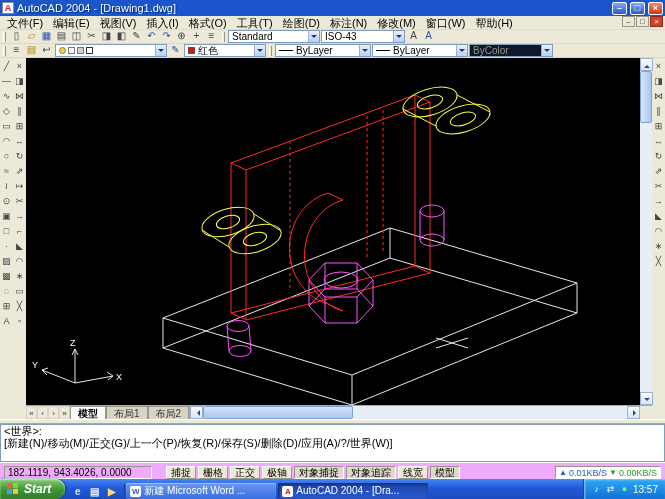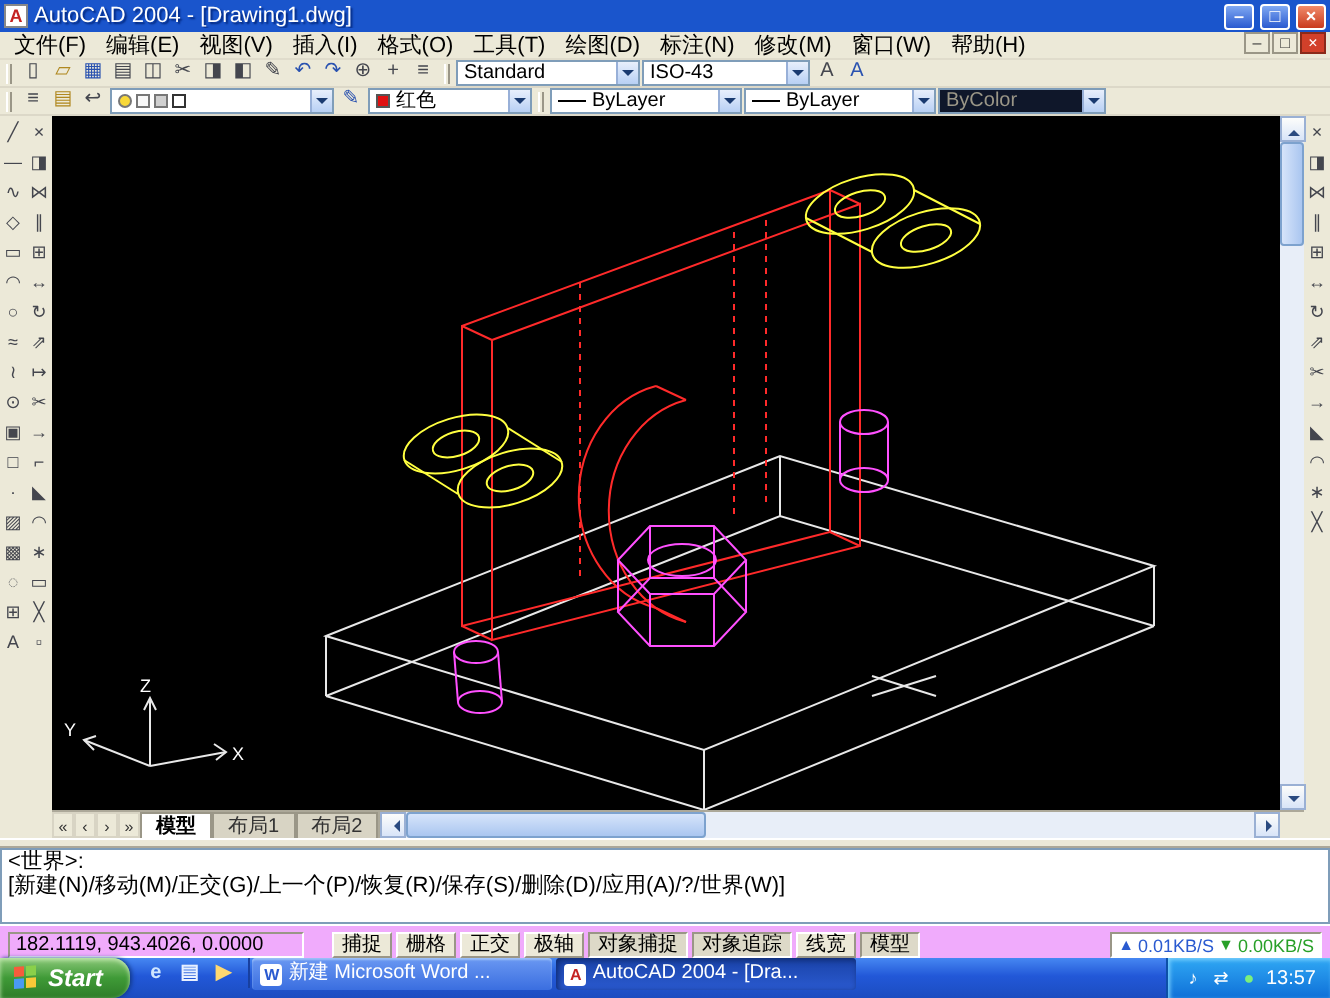--- a/index.html
+++ b/index.html
@@ -66,21 +66,21 @@
 
 .statusbar{height:17px;background:#f0abfc;display:flex;align-items:flex-end;gap:14px;padding:0 4px;border-top:1px solid #fff;flex:none}
 .coords{width:148px;height:13px;border:1px solid;border-color:#9a9687 #fff #fff #9a9687;font-size:10px;line-height:11px;padding:0 3px;color:#000;white-space:nowrap;overflow:hidden;flex:none}
 .sb-buttons{display:flex;gap:2px}
 .sb-buttons .status-toggle,.sb-buttons div{height:13px;border:1px solid;border-color:#fff #9a9687 #9a9687 #fff;background:#ece9d8;font-size:10px;line-height:11px;padding:0 4px;color:#000;white-space:nowrap}
 .sb-buttons div.active{border-color:#9a9687 #fff #fff #9a9687;background:#ddd9c8}
 .net{margin-left:auto;height:13px;border:1px solid;border-color:#9a9687 #fff #fff #9a9687;background:#fff;display:flex;align-items:center;gap:2px;font-size:9px;padding:0 3px;white-space:nowrap}
 .net .up{color:#2a5ad0}.net .dn{color:#28a028}
 .net .arrow-up{color:#2a5ad0;font-size:8px}.net .arrow-dn{color:#28a028;font-size:8px}
 
-.taskbar{height:20px;background:linear-gradient(180deg,#4687f2,#2258d8 45%,#1c4cc0);display:flex;align-items:flex-start;flex:none}
+.taskbar{height:20px;background:linear-gradient(180deg,#4687f2,#2258d8 45%,#1c4cc0);display:flex;align-items:flex-end;flex:none}
 .start{height:20px;padding:0 14px 0 7px;background:linear-gradient(180deg,#8cc97a,#3f9a37 50%,#2e7c28);border-radius:0 9px 9px 0;color:#fff;font-weight:bold;font-style:italic;font-size:12px;display:flex;align-items:center;gap:4px;flex:none;box-shadow:inset 0 1px 2px #c2e8b0,1px 0 2px #123a8a}
 .flag{width:13px;height:13px;display:grid;grid-template-columns:5px 5px;grid-template-rows:5px 5px;gap:1px;transform:skewY(-4deg)}
 .flag i{display:block}
 .flag i:nth-child(1){background:#f65c3c}.flag i:nth-child(2){background:#8ad04a}
 .flag i:nth-child(3){background:#4a9af2}.flag i:nth-child(4){background:#f8c838}
 .qlaunch{display:flex;align-items:center;gap:2px;padding:0 5px;border-right:1px solid #1840a0;flex:none}
 .qlaunch .ql-icon,.qlaunch div{width:15px;height:15px;font-size:10px;line-height:15px;text-align:center;color:#fff;font-weight:bold}
 .task{width:150px;height:16px;margin:0 1px;border-radius:2px;background:linear-gradient(180deg,#6a98f2,#3a6ee0);color:#fff;font-size:10px;line-height:14px;display:flex;align-items:center;gap:3px;padding:0 4px;flex:none;overflow:hidden;box-shadow:inset 0 1px 1px #9cc0f8}
 .task.active{background:linear-gradient(180deg,#1a43a8,#2a5ad0);box-shadow:inset 1px 1px 3px #0e2a6e}
 .task .t-icon{width:11px;height:11px;background:#fff;border-radius:2px;font-size:8px;line-height:11px;text-align:center;font-weight:bold;flex:none}

